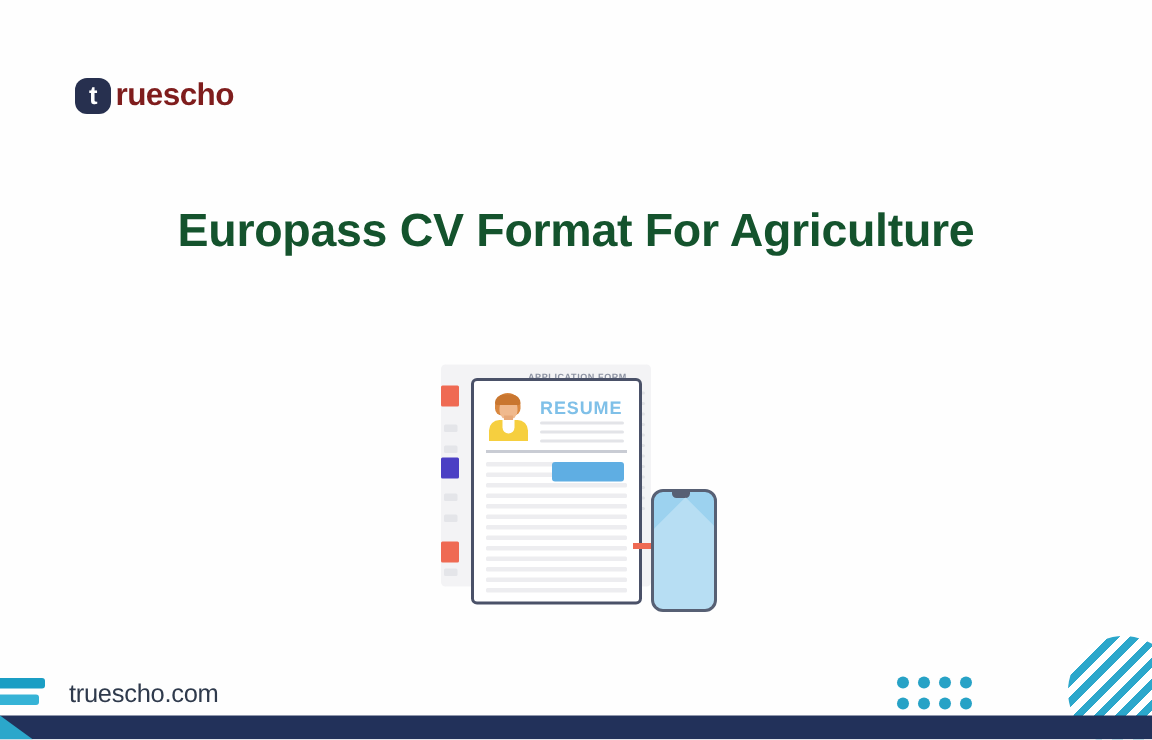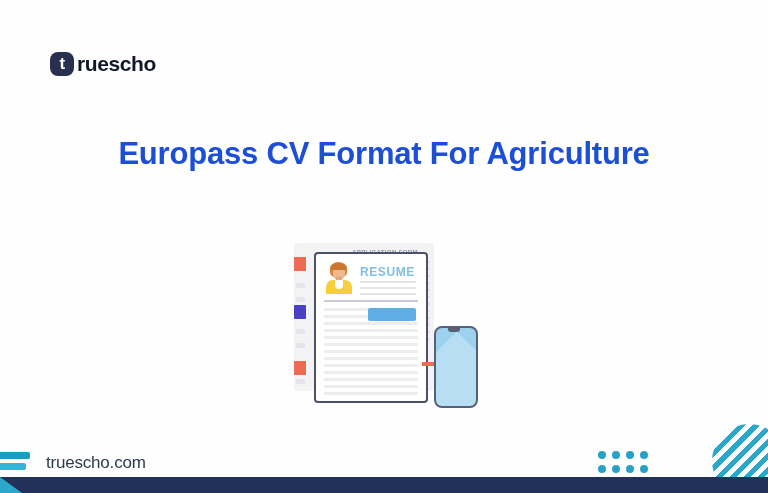--- a/index.html
+++ b/index.html
@@ -38,35 +38,35 @@
     color: #ffffff;
     font-size: 17px;
     font-weight: bold;
     line-height: 24px;
     text-align: center;
     letter-spacing: -0.5px;
   }
   .brand-name {
     font-size: 21px;
     font-weight: bold;
-    color: #0f172a;
+    color: #7f1d1d;
     letter-spacing: -0.4px;
   }
 
   
   .title {
     position: absolute;
     left: 64px;
     top: 134px;
     width: 640px;
     text-align: center;
     font-size: 31px;
     line-height: 1.26;
     font-weight: bold;
-    color: #1d4ed8;
+    color: #14532d;
     letter-spacing: -0.2px;
   }
 
   
   .illustration {
     position: absolute;
     left: 288px;
     top: 238px;
     width: 192px;
     height: 172px;

